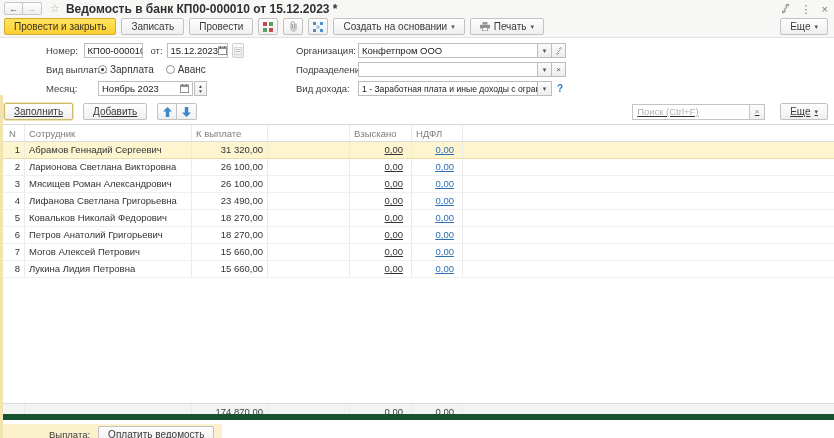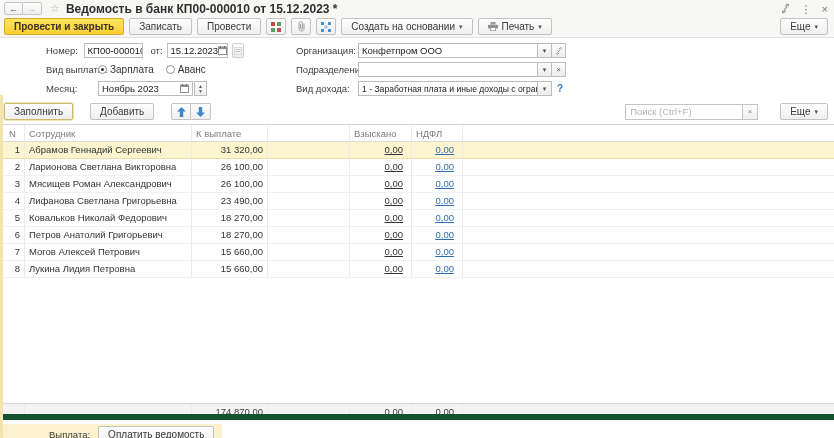--- a/index.html
+++ b/index.html
@@ -15,21 +15,21 @@
   .navbtn.fwd  { border-radius:0 2px 2px 0; border-left:none; color:#b9b9b9; }
   .star { color:#b9b9b9; font-size:11px; margin:0 6px 0 8px; }
   .doc-title { font-size:12px; font-weight:bold; color:#2f2f2f; white-space:nowrap; }
   .titlebar-right { margin-left:auto; display:flex; align-items:center; gap:10px; color:#8a8a8a; }
   .tb-ico { font-size:10px; cursor:pointer; line-height:10px; }
 
   
   .toolbar { height:22px; display:flex; align-items:center; gap:5px; padding:0 6px 0 4px; background:#f7f7f5; border-bottom:1px solid #e2e2e0; }
   .btn { display:inline-flex; align-items:center; gap:4px; height:17px; padding:0 9px; background:linear-gradient(#fefefe,#efefef);
          border:1px solid #c2c2c2; border-radius:2px; font-size:10px; color:#3a3a3a; cursor:pointer; white-space:nowrap; }
-  .btn.primary { background:linear-gradient(#ffe55e,#fbce33); border-color:#d8ab2e; font-weight:bold; color:#3b3220; }
+  .btn.primary { background:linear-gradient(#ffe55e,#fbce33); border-color:#d8ab2e; font-weight:normal; color:#3b3220; }
   .btn.iconbtn { padding:0 4px; width:20px; justify-content:center; }
   .btn.focus-ring { border-color:#cdb96b; box-shadow:0 0 0 1px #f1e5b4; }
   .caret { font-size:7px; color:#555; line-height:7px; }
   .toolbar .spacer { flex:1; }
 
   
   .form-area { padding:5px 6px 4px 4px; display:flex; gap:10px; background:#fff; }
   .fcol { display:flex; flex-direction:column; gap:4px; }
   .fcol.left { width:240px; }
   .frow { display:flex; align-items:center; height:15px; }
@@ -45,21 +45,21 @@
                   display:flex; align-items:center; justify-content:center; border-radius:2px; cursor:pointer; }
   .radio { display:inline-flex; align-items:center; gap:3px; margin-right:12px; cursor:pointer; }
   .radio .dot { width:9px; height:9px; border:1px solid #8f8f8f; border-radius:50%; background:#fff; position:relative; }
   .radio.checked .dot::after { content:""; position:absolute; left:2px; top:2px; width:3px; height:3px; border-radius:50%; background:#333; }
   .help-q { color:#2d7bc4; font-weight:bold; margin-left:5px; font-size:10px; cursor:pointer; }
   .spin { width:13px; height:15px; margin-left:1px; border:1px solid #bdbdbd; display:flex; flex-direction:column;
           align-items:center; justify-content:center; background:linear-gradient(#fcfcfc,#ededed); cursor:pointer; }
   .spin span { font-size:5px; line-height:5px; color:#555; }
 
   
-  .list-toolbar { display:flex; align-items:center; gap:17px; padding:3px 6px 4px 4px; }
+  .list-toolbar { display:flex; align-items:center; gap:10px; padding:3px 6px 4px 4px;text-decoration:underline; }
   .pairbtns { display:flex; }
   .pairbtns .btn { width:20px; padding:0; justify-content:center; }
   .pairbtns .btn:first-child { border-radius:2px 0 0 2px; }
   .pairbtns .btn:last-child  { border-radius:0 2px 2px 0; border-left:none; }
   .search-wrap { display:flex; align-items:center; margin-left:auto; }
   .search-input { width:118px; height:16px; border:1px solid #c4c4c4; font-size:9.5px; padding:0 4px; color:#333; }
   .search-input::placeholder { color:#b3b3b3; }
   .search-clear { width:15px; height:16px; border:1px solid #c4c4c4; border-left:none; background:linear-gradient(#fdfdfd,#efefef);
                   display:flex; align-items:center; justify-content:center; font-size:8px; color:#888; cursor:pointer; }
 

